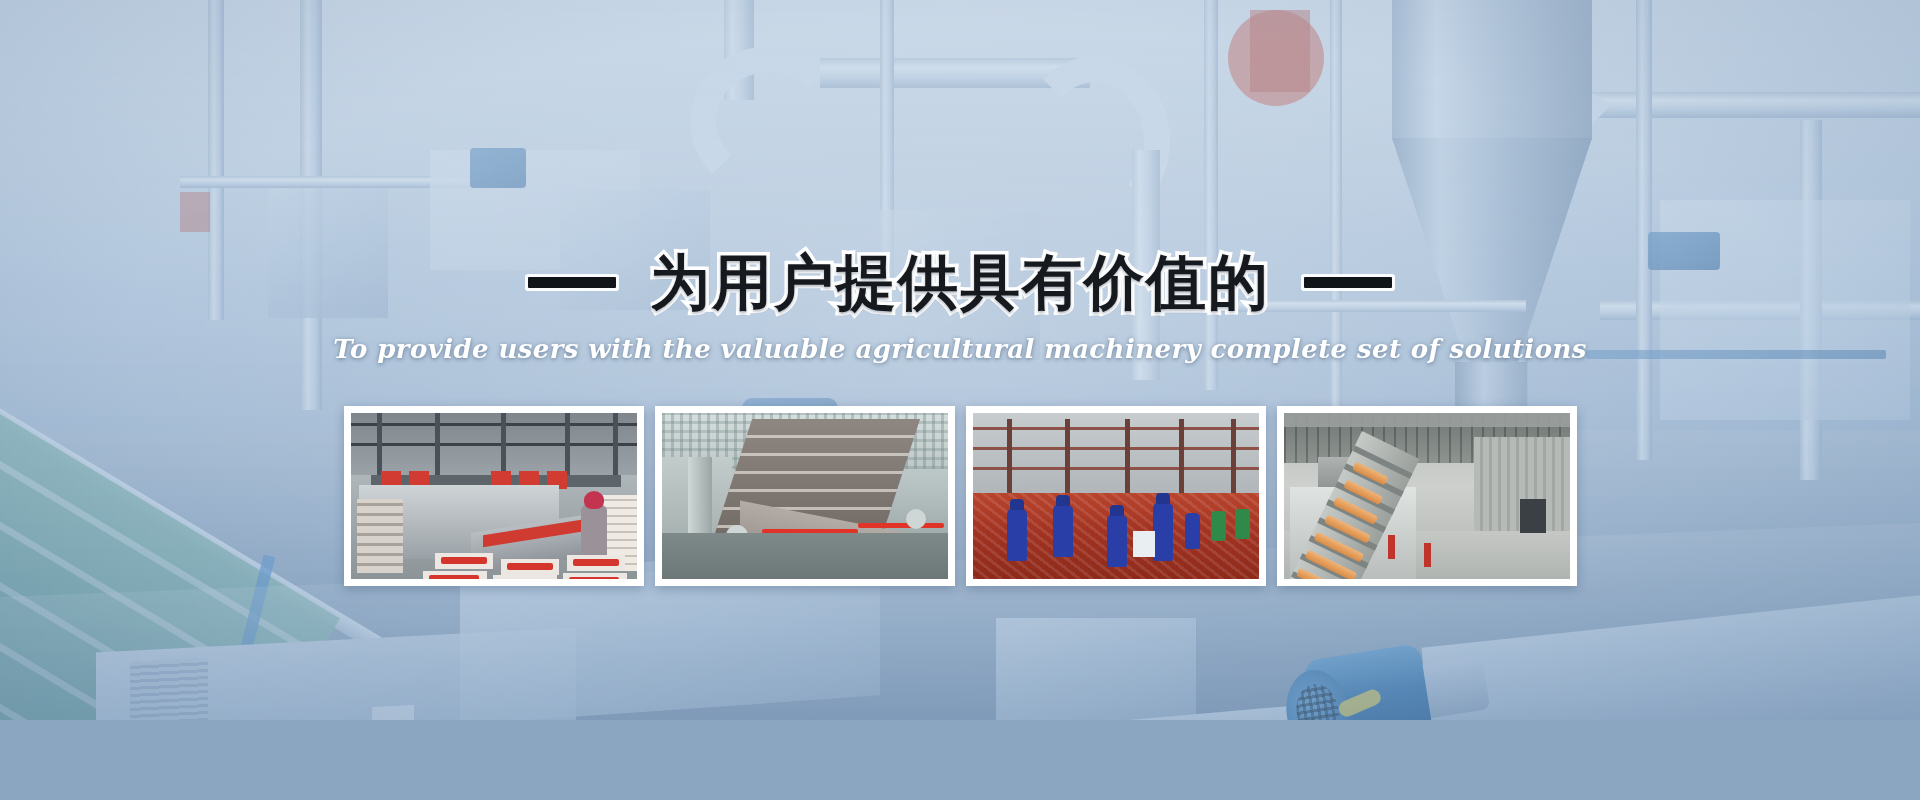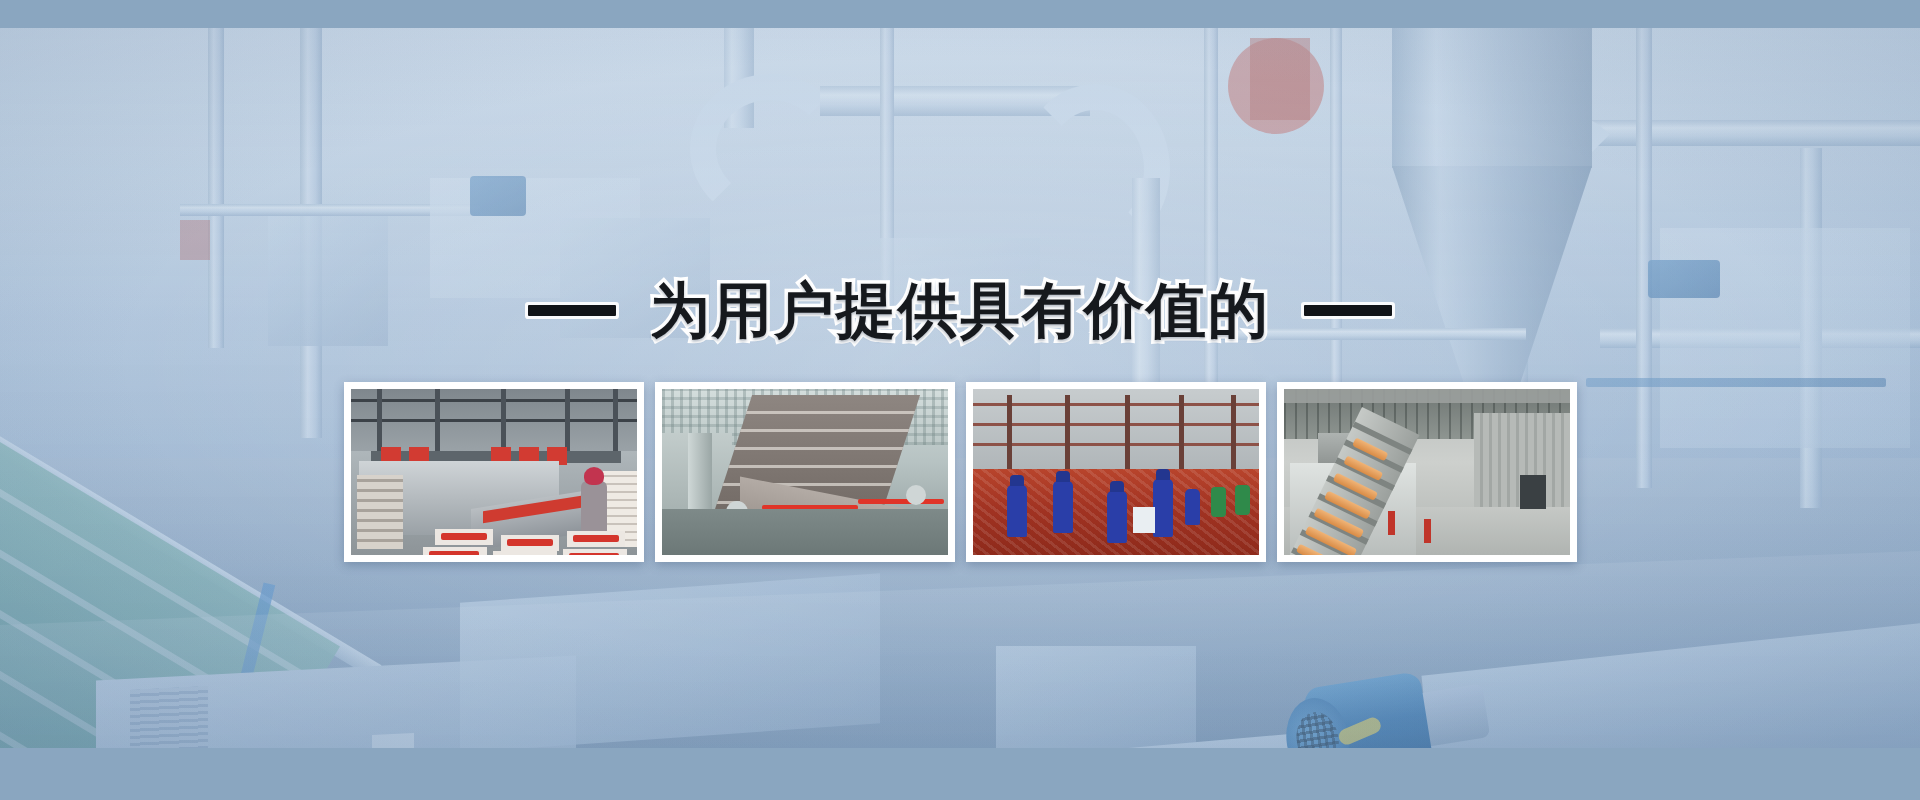--- a/index.html
+++ b/index.html
@@ -9,21 +9,20 @@
     font-family:"Liberation Sans", sans-serif;
     background:#8aa6c0;
   }
 
   
   .banner{
     position:relative;
     width:1920px; height:720px;
     overflow:hidden;
     background:#9bb4cc;
-    margin-top:28px;
   }
 
   
   .bg{ position:absolute; inset:0; overflow:hidden; }
 
   .bg-base{
     position:absolute; inset:0;
     background:
       linear-gradient(178deg,#e9f0f6 0%, #dbe6f0 16%, #c6d6e6 38%, #b3c8dd 60%, #9db7d0 82%, #8fabc6 100%);
   }
@@ -438,20 +437,21 @@
   </div>
 
   <div class="content">
 
     <div class="headline">
       <span class="rule left"></span>
       <span class="h-text h-dark">为用户提供具有价值的</span>
       <span class="rule right"></span>
     </div>
 
+    <div class="subtitle">To provide users with the  valuable agricultural machinery complete set of solutions</div>
 
     <div class="thumbs">
 
       <div class="thumb">
         <div class="thumb-inner">
           <div class="sc t1">
             <div class="t1-roof"></div>
             <div class="beam" style="left:0;right:0;top:10px;height:3px;"></div>
             <div class="beam" style="left:0;right:0;top:30px;height:3px;"></div>
             <div class="col" style="left:26px;top:0;width:5px;height:70px;"></div>

